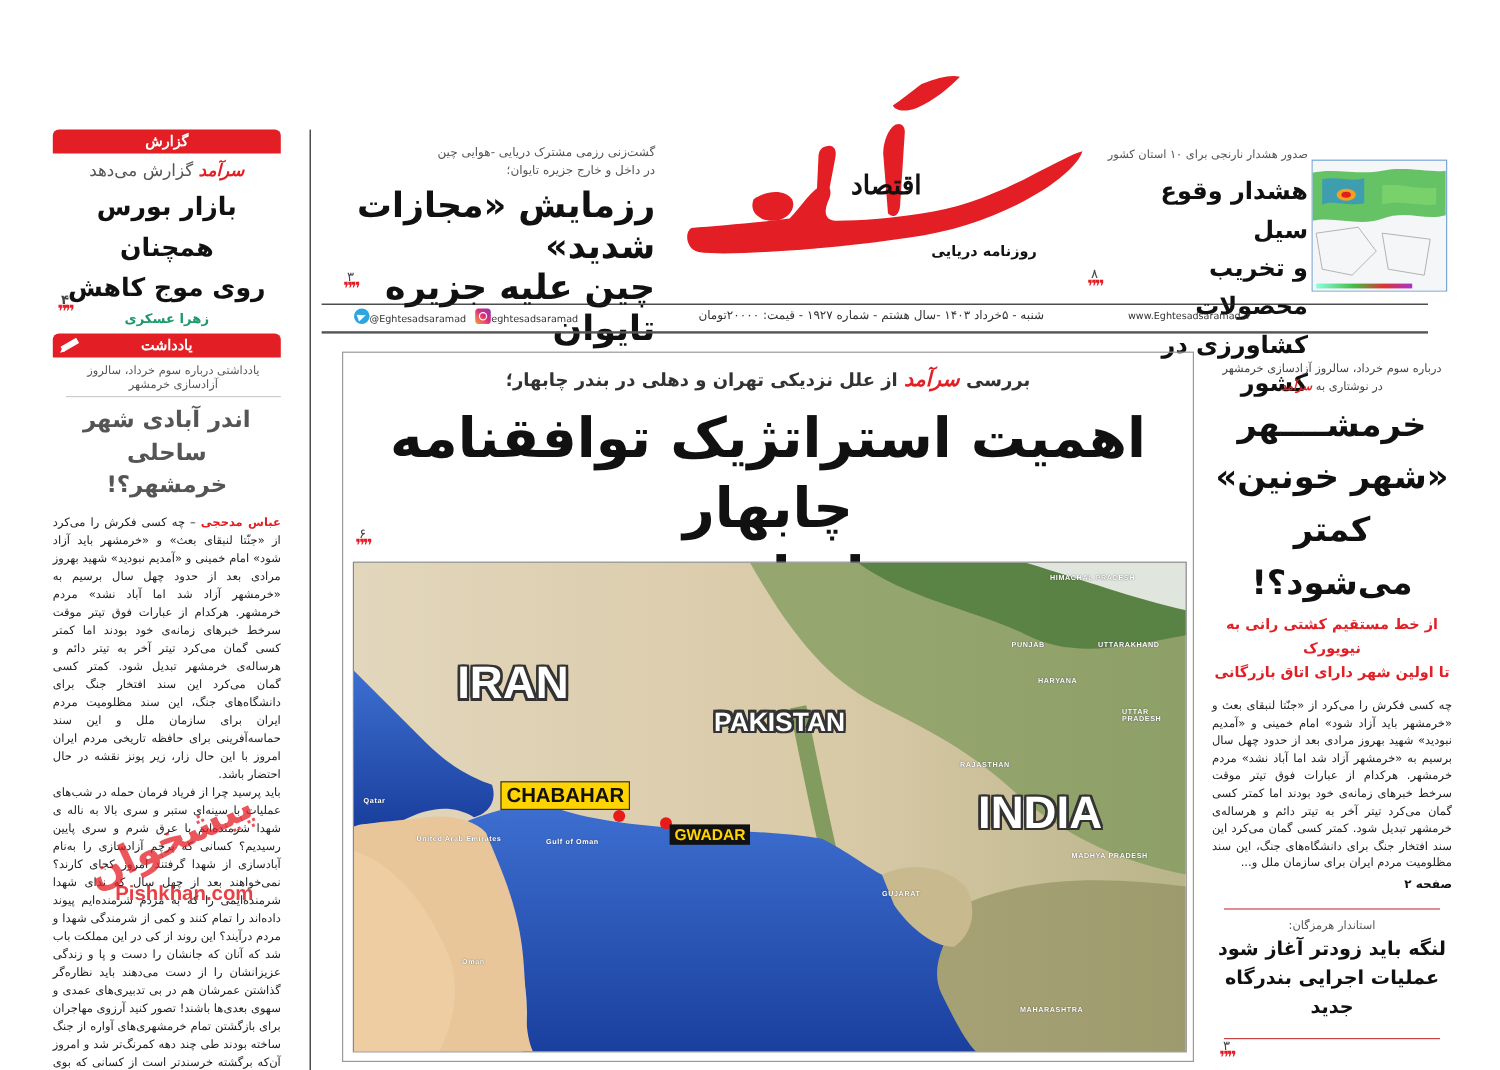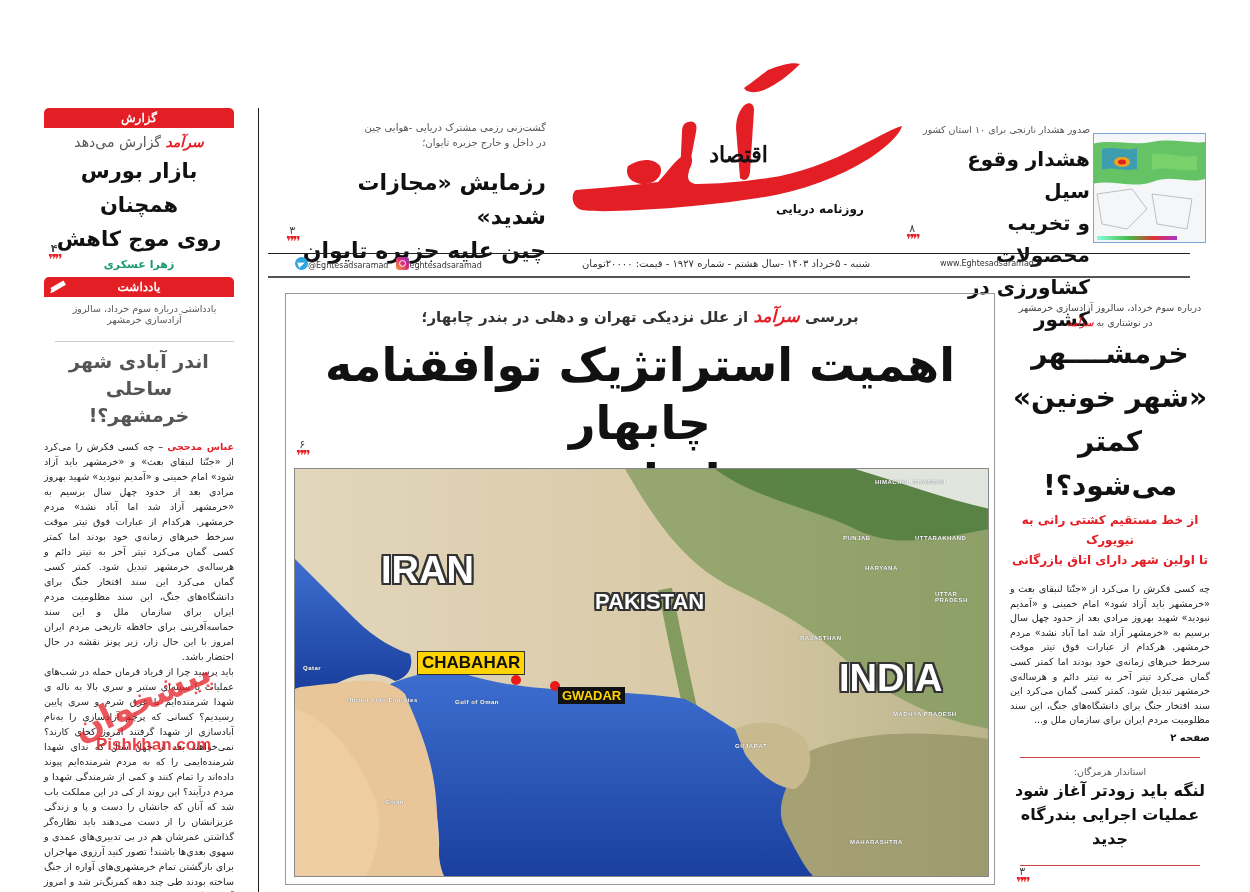--- a/index.html
+++ b/index.html
@@ -12,32 +12,32 @@
     .red-bar { background: #e31e24; color: #fff; border-radius: 5px 5px 0 0; text-align: center;
       font-family: Liberation Serif, serif; font-weight: bold; font-size: 12px; height: 20px; line-height: 20px; }
     .report-kicker { text-align: center; font-size: 14px; color: #555; margin-top: 6px; }
     .report-kicker .brand-mini { color: #e31e24; font-weight: bold; font-style: italic; font-family: "DejaVu Serif", serif; }
     .report-title { text-align: center; font-weight: 900; font-size: 21px; line-height: 34px; margin-top: 4px; letter-spacing: -0.5px; }
     .report-author { font-size: 11px; color: #1a9a6a; font-weight: bold; margin-top: 2px; text-align: center; position: relative; }
     .page-ref { position: absolute; font-size: 11px; color: #444; text-align: center; line-height: 10px; }
     .page-ref .q { color: #e31e24; font-weight: 900; font-size: 14px; display: block; line-height: 10px; letter-spacing: -2px; }
     .note-bar { margin-top: 6px; position: relative; }
     .pencil { position: absolute; left: 4px; top: 1px; width: 22px; height: 18px; }
-    .note-kicker { font-size: 9.5px; color: #555; text-align: center; margin-top: 6px; padding-bottom: 16px; border-bottom: 1px solid #ccc; margin-left: 11px; }
+    .note-kicker { font-size: 9.5px; color: #555; text-align: center; margin-top: 6px; padding-bottom: 4px; border-bottom: 1px solid #ccc; margin-left: 11px; }
     .note-title { text-align: center; color: #555; font-size: 19px; line-height: 27px; margin-top: 6px; font-weight: bold; }
     .note-body { font-size: 9.6px; line-height: 15px; text-align: justify; color: #222; margin-top: 10px; }
     .note-body .author { color: #e31e24; font-weight: bold; }
     .note-body p { margin-bottom: 0; }
 
     .vline-left { left: 258px; top: 108px; width: 1px; height: 784px; background: #222; }
 
     
     .tease-left { left: 286px; top: 120px; width: 260px; }
     .kicker-small { font-size: 10px; color: #555; line-height: 15px; text-align: right; }
-    .tease-head { font-weight: 900; font-size: 22px; line-height: 34px; text-align: right; margin-top: 16px; letter-spacing: -0.5px; }
+    .tease-head { font-weight: 900; font-size: 29px; line-height: 34px; text-align: right; margin-top: 4px; letter-spacing: -0.5px; }
 
     .logo { left: 568px; top: 62px; width: 340px; height: 185px; }
     .logo-tagline { left: 776px; top: 202px; font-size: 12px; font-weight: bold; color: #111; }
 
     .tease-right { left: 930px; top: 122px; width: 160px; }
     .tease-right .kicker-small { font-size: 9.5px; white-space: nowrap; }
     .tease-right .tease-head { font-size: 20px; line-height: 32px; margin-top: 6px; }
     .weather-map { left: 1093px; top: 133px; width: 113px; height: 110px; border: 1px solid #7aa7d6; background: #f5f7fa; overflow: hidden; }
 
     .rule1 { left: 268px; top: 253px; width: 922px; height: 1px; background: #222; }
@@ -232,21 +232,21 @@
     <path d="M95 215 C120 205 140 200 170 205 C200 215 240 220 290 222 C330 224 360 225 390 230 C410 240 430 255 440 260 C460 270 490 280 500 300 C490 320 480 340 490 360 C500 380 510 400 520 409 L140 409 C150 370 140 330 130 300 C120 270 110 240 95 215 Z" fill="url(#sea)"></path>
 
     <path d="M440 260 C460 250 490 250 510 270 C520 290 515 310 500 320 C480 320 460 300 450 285 Z" fill="#c9b98e"></path>
 
     <path d="M0 220 C20 215 40 215 60 212 C80 210 100 214 110 225 C120 250 135 280 140 320 C145 360 140 390 150 409 L0 409 Z" fill="#e8c69a"></path>
     <path d="M0 240 C30 250 60 280 80 330 C90 360 80 390 70 409 L0 409 Z" fill="#f1d0a6" opacity="0.7"></path>
   </svg>
 
   <div class="map-label" style="left:86px; top:80px; font-size:38px;">IRAN</div>
   <div class="map-label" style="left:300px; top:120px; font-size:22px;">PAKISTAN</div>
-  <div class="map-label" style="left:544px; top:188px; font-size:38px;">INDIA</div>
+  <div class="map-label" style="left:520px; top:188px; font-size:38px;">INDIA</div>
 
   <div class="tag-yellow" style="left:122px; top:182px;">CHABAHAR</div>
   <div class="dot" style="left:216px; top:206px;"></div>
   <div class="dot" style="left:255px; top:212px;"></div>
   <div class="tag-black" style="left:263px; top:218px;">GWADAR</div>
 
   <div class="map-small" style="left:580px; top:10px;">HIMACHAL PRADESH</div>
   <div class="map-small" style="left:548px; top:66px;">PUNJAB</div>
   <div class="map-small" style="left:620px; top:66px;">UTTARAKHAND</div>
   <div class="map-small" style="left:570px; top:96px;">HARYANA</div>

